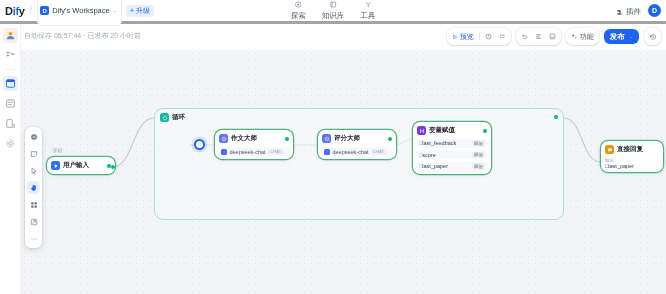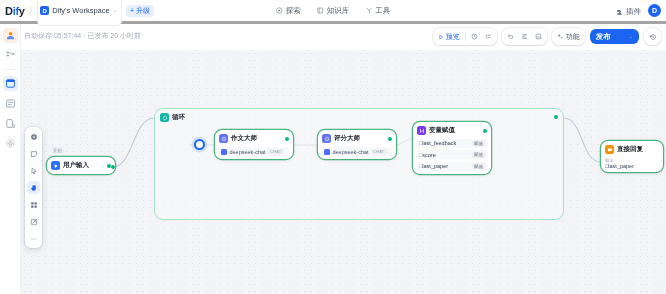--- a/index.html
+++ b/index.html
@@ -40,20 +40,21 @@
   }
 
   .hdr-center {
     position: absolute; left: 50%; transform: translateX(-50%);
     display: flex; align-items: center; gap: 10px; height: 24px;
   }
   .nav-item {
     display: flex; align-items: center; gap: 3px;
     font-size: 7.5px; color: #495464; padding: 2px 3px; border-radius: 5px;
     white-space: nowrap;
+    flex-direction: column;
   }
   .nav-pill {
     display: flex; align-items: center; gap: 3px;
     background: #ffffff; border-radius: 7px; padding: 2px 6px; height: 17px;
     box-shadow: 0 1px 2px rgba(16,24,40,0.10), 0 0 0 1px rgba(16,24,40,0.04);
   }
   .nav-pill .active { color: #1c64f2; font-size: 7.5px; font-weight: 600; white-space: nowrap; }
   .nav-pill .sep { color: #e1e4ea; font-size: 8px; }
   .nav-pill .appname { color: #1c64f2; font-size: 7.5px; font-weight: 600; white-space: nowrap; }
 
@@ -85,21 +86,21 @@
     box-shadow: 0 1px 2px rgba(16,24,40,0.10), 0 0 0 1px rgba(16,24,40,0.05);
   }
   .tbtn {
     display: flex; align-items: center; gap: 2px;
     height: 14px; padding: 0 3px; border-radius: 5px;
     font-size: 7px; color: #495464; white-space: nowrap;
   }
   .tbtn.blue { color: #1c64f2; }
   .tdiv { width: 1px; height: 9px; background: #e9ebf0; margin: 0 1px; }
   .publish-btn {
-    display: flex; align-items: center; gap: 18px;
+    display: flex; align-items: center; gap: 4px;
     background: #1c64f2; color: #fff; border-radius: 6px;
     font-size: 7.5px; font-weight: 600; height: 15px; padding: 0 6px;
     white-space: nowrap;
   }
   .icon-btn {
     width: 17px; height: 17px; border-radius: 7px; background: #fff;
     display: flex; align-items: center; justify-content: center;
     box-shadow: 0 1px 2px rgba(16,24,40,0.10), 0 0 0 1px rgba(16,24,40,0.05);
   }
 

